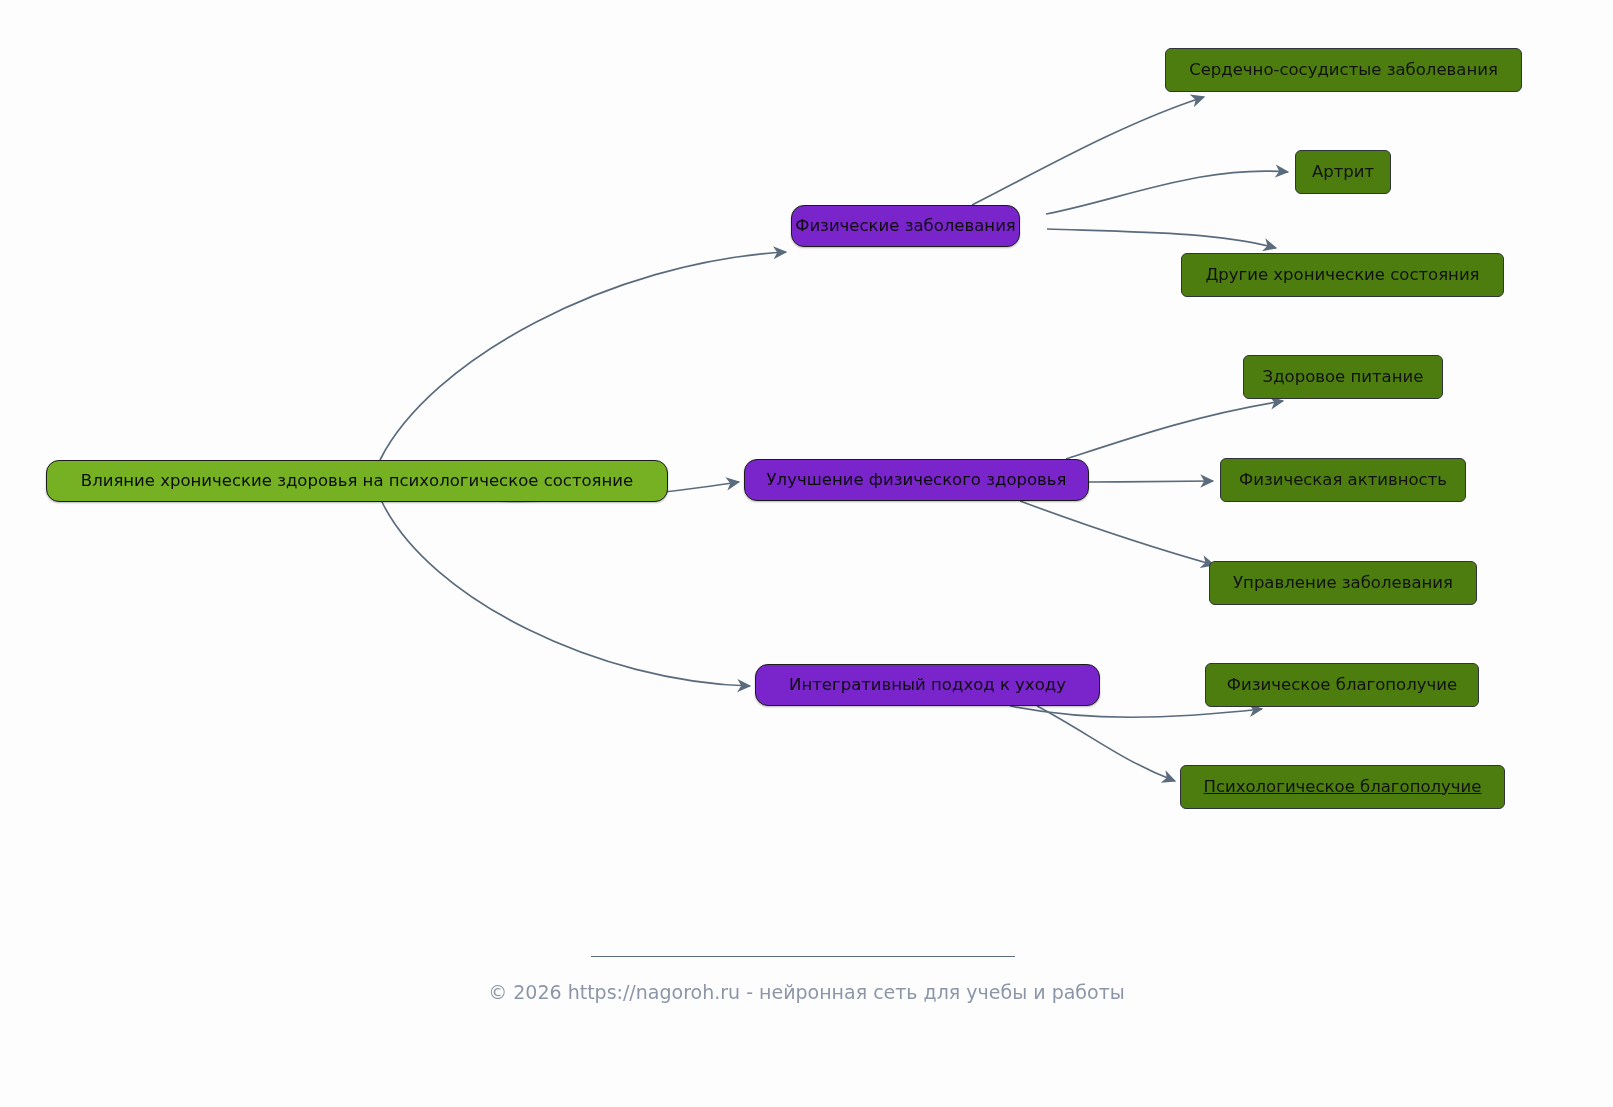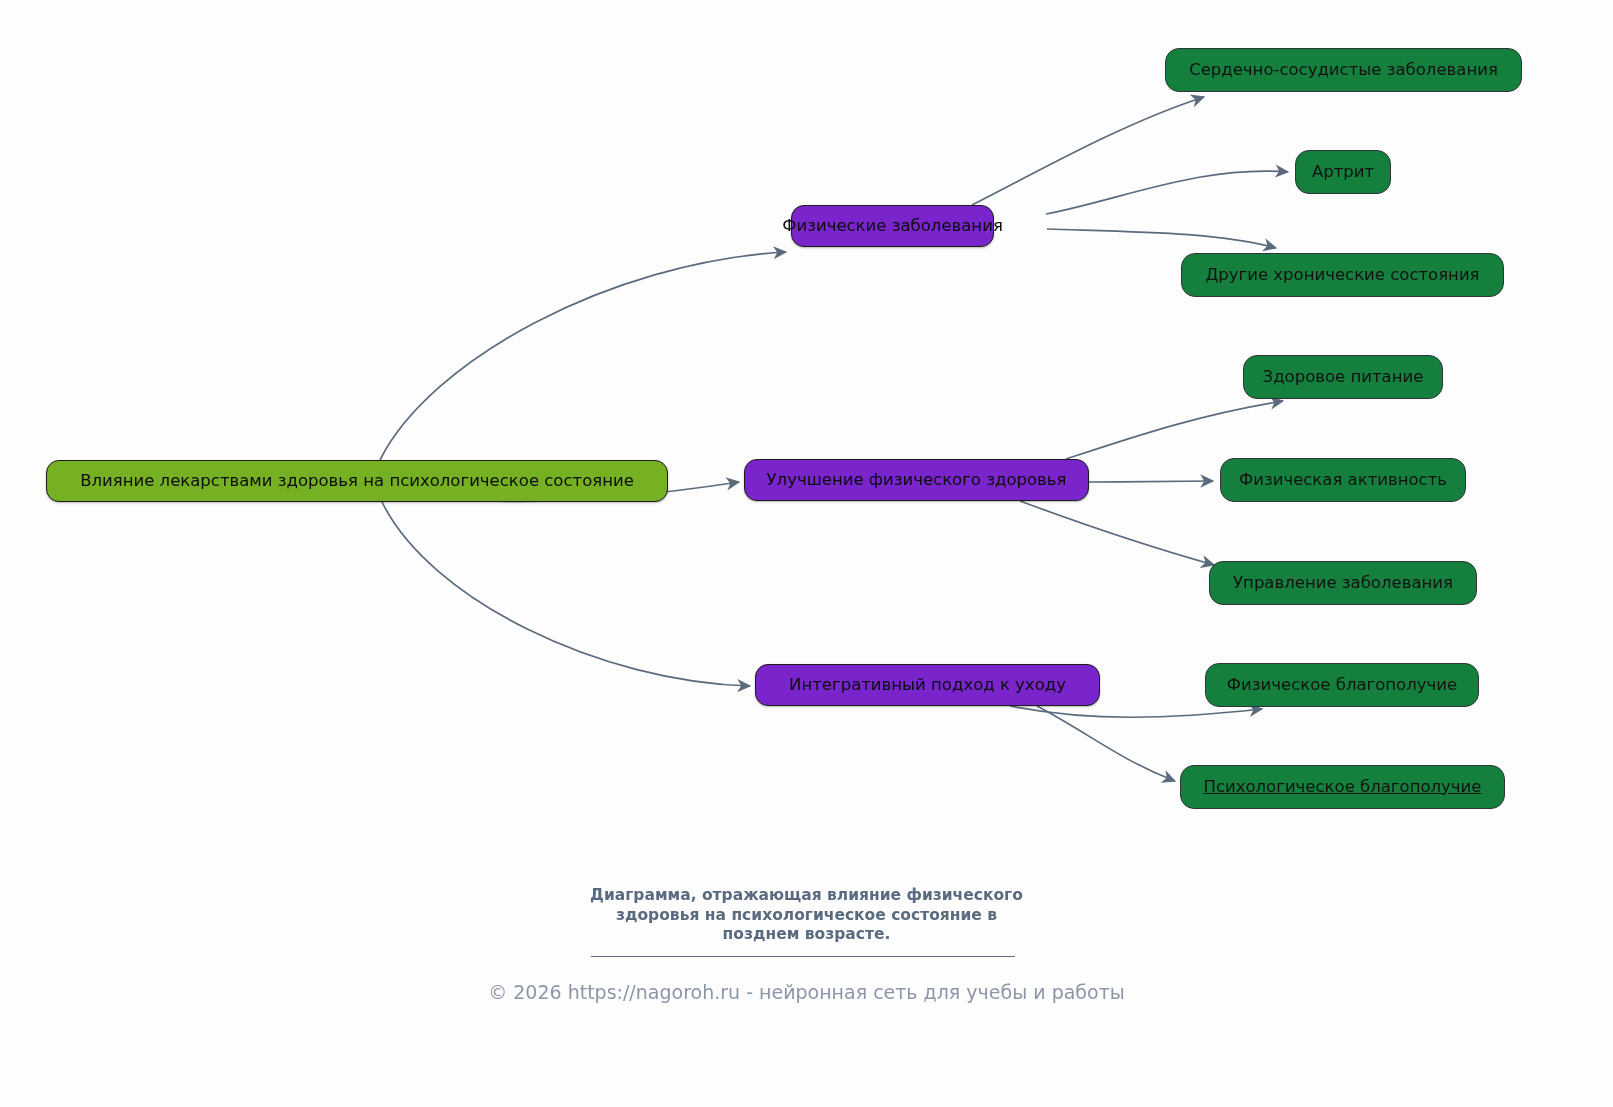--- a/index.html
+++ b/index.html
@@ -50,23 +50,23 @@
   .node-branch {
     background: #7a24cc;
     border: 1.6px solid #1c1c1c;
     border-radius: 13px;
     color: #0d0d0d;
     font-size: 16.5px;
     font-weight: 400;
     box-shadow: 0 1px 2px rgba(0,0,0,0.28);
   }
   .node-leaf {
-    background: #15803d;
+    background: #4d7c0f;
     border: 1.7px solid #30343a;
-    border-radius: 14px;
+    border-radius: 6px;
     color: #121212;
     font-size: 16.5px;
     font-weight: 400;
   }
   #caption {
     position: absolute;
     left: 0;
     top: 886px;
     width: 1613px;
     text-align: center;
@@ -117,38 +117,33 @@
     <path d="M 1047 229 C 1140 232 1215 232 1276 248" fill="none" stroke="#5a6b7d" stroke-width="1.7" marker-end="url(#arrow)"></path>
 
     <path d="M 1066 459 C 1130 438 1200 414 1283 401" fill="none" stroke="#5a6b7d" stroke-width="1.7" marker-end="url(#arrow)"></path>
     <path d="M 1089 482 C 1130 482 1170 481 1213 481" fill="none" stroke="#5a6b7d" stroke-width="1.7" marker-end="url(#arrow)"></path>
     <path d="M 1020 501 C 1090 527 1150 547 1214 565" fill="none" stroke="#5a6b7d" stroke-width="1.7" marker-end="url(#arrow)"></path>
 
     <path d="M 1010 706 C 1090 722 1170 719 1262 709" fill="none" stroke="#5a6b7d" stroke-width="1.7" marker-end="url(#arrow)"></path>
     <path d="M 1037 706 C 1090 734 1120 760 1175 781" fill="none" stroke="#5a6b7d" stroke-width="1.7" marker-end="url(#arrow)"></path>
   </svg>
 
-  <div class="node node-root" id="n-root" style="left: 46px; top: 460px; width: 622px; height: 42px; background: rgb(118, 177, 36); border-color: rgb(28, 28, 28);">Влияние лекарствами здоровья на психологическое состояние</div>
+  <div class="node node-root" id="n-root" style="left: 46px; top: 460px; width: 622px; height: 42px; background: rgb(118, 177, 36); border-color: rgb(28, 28, 28);">Влияние хронические здоровья на психологическое состояние</div>
 
-  <div class="node node-branch" id="n-b0" style="left: 791px; top: 205px; width: 203px; height: 42px; background: rgb(122, 36, 204); border-color: rgb(28, 28, 28);">Физические заболевания</div>
+  <div class="node node-branch" id="n-b0" style="left: 791px; top: 205px; width: 229px; height: 42px; background: rgb(122, 36, 204); border-color: rgb(28, 28, 28);">Физические заболевания</div>
   <div class="node node-leaf" id="n-b0-c0" style="left: 1165px; top: 48px; width: 357px; height: 44px;">Сердечно-сосудистые заболевания</div>
   <div class="node node-leaf" id="n-b0-c1" style="left: 1295px; top: 150px; width: 96px; height: 44px;">Артрит</div>
   <div class="node node-leaf" id="n-b0-c2" style="left: 1181px; top: 253px; width: 323px; height: 44px;">Другие хронические состояния</div>
 
   <div class="node node-branch" id="n-b1" style="left: 744px; top: 459px; width: 345px; height: 42px; background: rgb(122, 36, 204); border-color: rgb(28, 28, 28);">Улучшение физического здоровья</div>
   <div class="node node-leaf" id="n-b1-c0" style="left: 1243px; top: 355px; width: 200px; height: 44px;">Здоровое питание</div>
   <div class="node node-leaf" id="n-b1-c1" style="left: 1220px; top: 458px; width: 246px; height: 44px;">Физическая активность</div>
   <div class="node node-leaf" id="n-b1-c2" style="left: 1209px; top: 561px; width: 268px; height: 44px;">Управление заболевания</div>
 
   <div class="node node-branch" id="n-b2" style="left: 755px; top: 664px; width: 345px; height: 42px; background: rgb(122, 36, 204); border-color: rgb(28, 28, 28);">Интегративный подход к уходу</div>
   <div class="node node-leaf" id="n-b2-c0" style="left: 1205px; top: 663px; width: 274px; height: 44px;">Физическое благополучие</div>
   <div class="node node-leaf" id="n-b2-c1" style="left: 1180px; top: 765px; width: 325px; height: 44px; text-decoration: underline;">Психологическое благополучие</div>
 
-  <div id="caption">
-    <div>Диаграмма, отражающая влияние физического</div>
-    <div>здоровья на психологическое состояние в</div>
-    <div>позднем возрасте.</div>
-  </div>
   <div id="caption-rule"></div>
 
   <div id="footer">© 2026 https://nagoroh.ru - нейронная сеть для учебы и работы</div>
 
 </div>
 
 </body></html>

